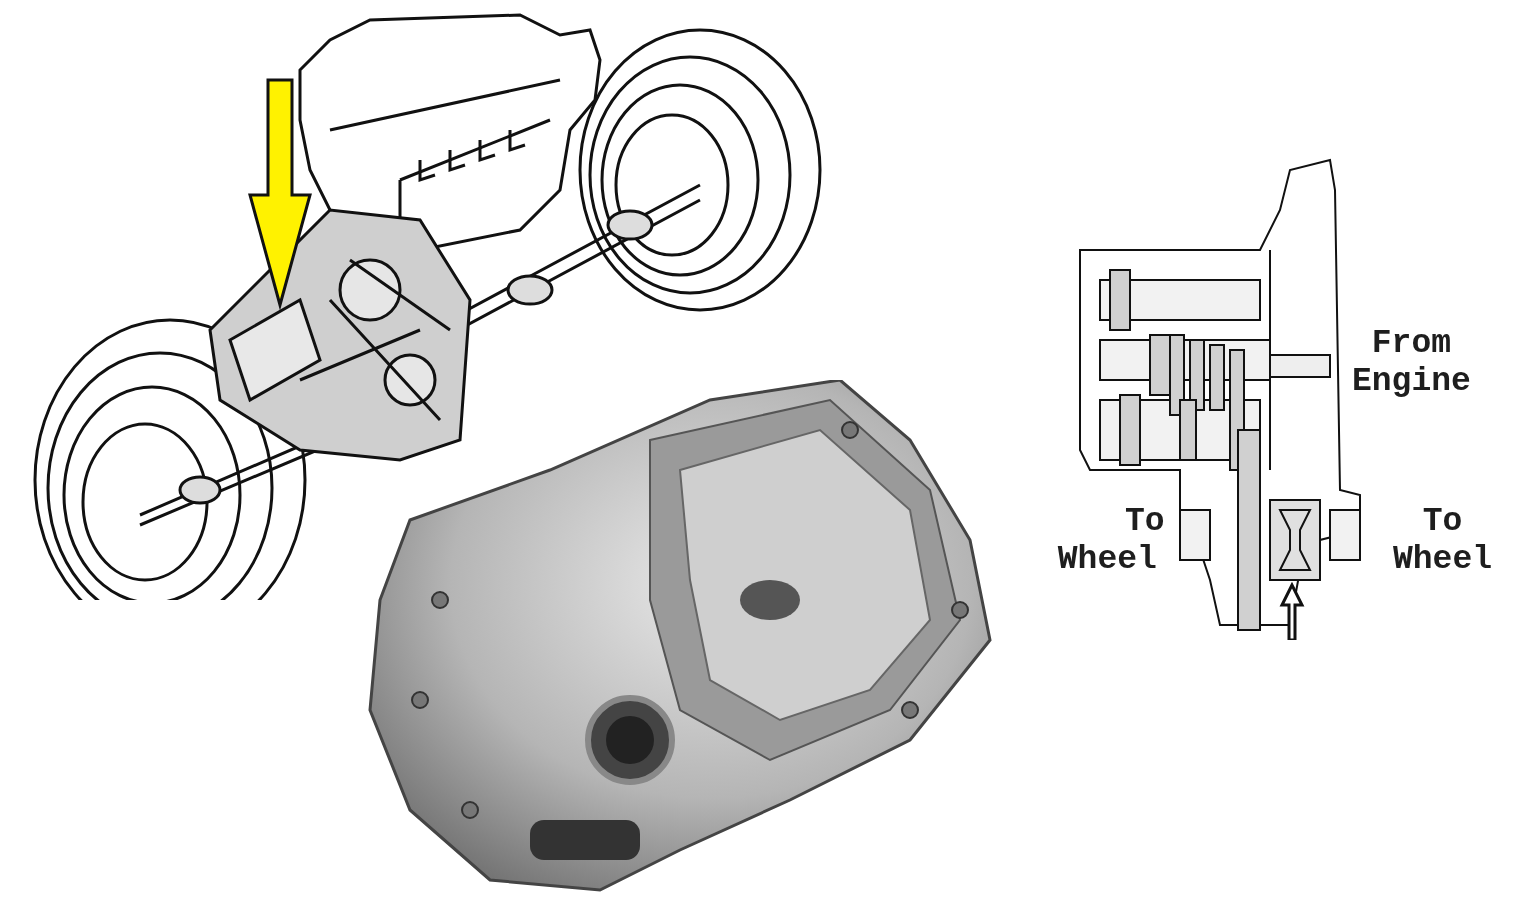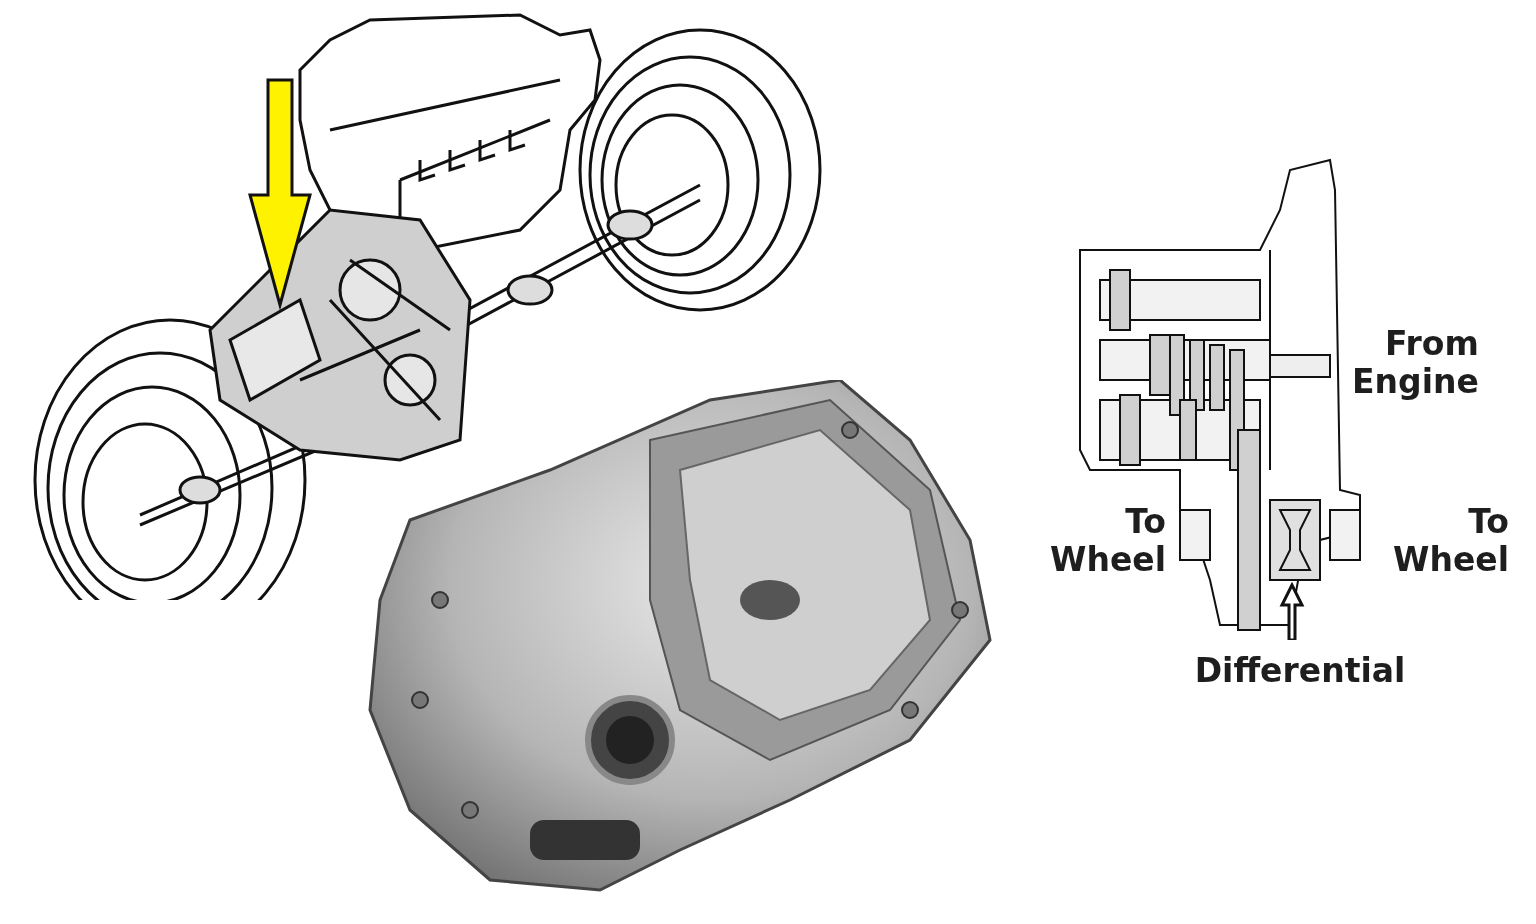--- a/index.html
+++ b/index.html
@@ -1,20 +1,20 @@
 <!DOCTYPE html>
 <html><head>
 <meta charset="utf-8">
 <style>
   html, body { margin:0; padding:0; background:#ffffff; }
   body { width:1536px; height:924px; position:relative; overflow:hidden; font-family:"DejaVu Sans", sans-serif; }
   .panel { position:absolute; }
   svg { position:absolute; left:0; top:0; }
   .label { position:absolute; color:#1e1e1e; font-weight:bold; font-family:"DejaVu Sans", sans-serif; line-height:1.15; white-space:nowrap; }
-  .lbl-right { text-align:right; }
+  .lbl-right { text-align:center;font-family:Liberation Mono, monospace; }
   .lbl-center { text-align:center; }
 </style>
 </head>
 <body>
 
 <div class="panel" style="left:0;top:0;width:840px;height:600px;">
   <svg width="840" height="600" viewBox="0 0 840 600">
     <g fill="none" stroke="#111" stroke-width="3">
 
       <g>
@@ -125,14 +125,13 @@
   <div style="padding-left:75px;">To</div>
   <div>Wheel</div>
 </div>
 
 <div class="label lbl-right" style="left:1393px;top:503px;font-size:33px;">
   <div>To</div>
   <div>Wheel</div>
 </div>
 
 <div class="label lbl-center" style="left:1110px;top:652px;width:380px;font-size:33px;">
-  <div>Differential</div>
 </div>
 
 </body></html>

